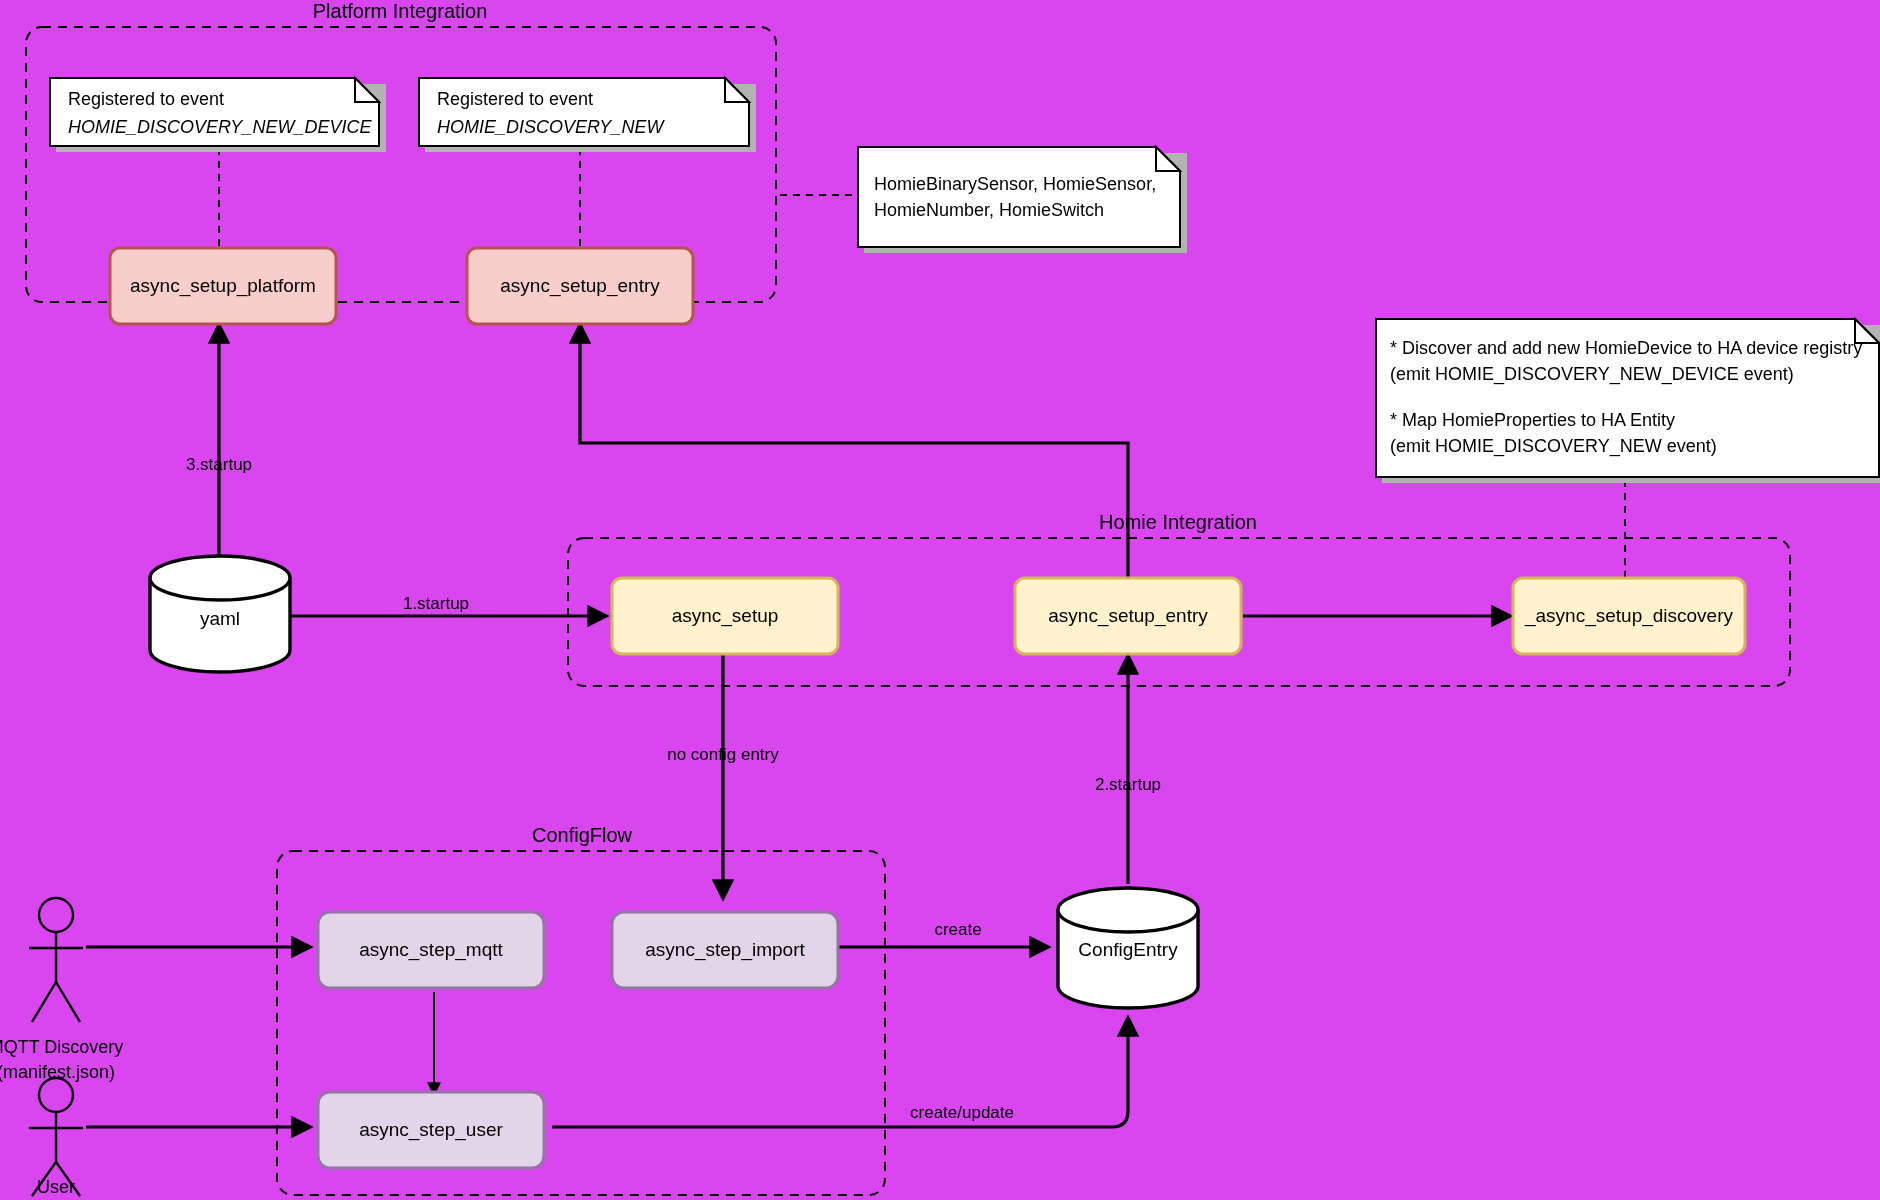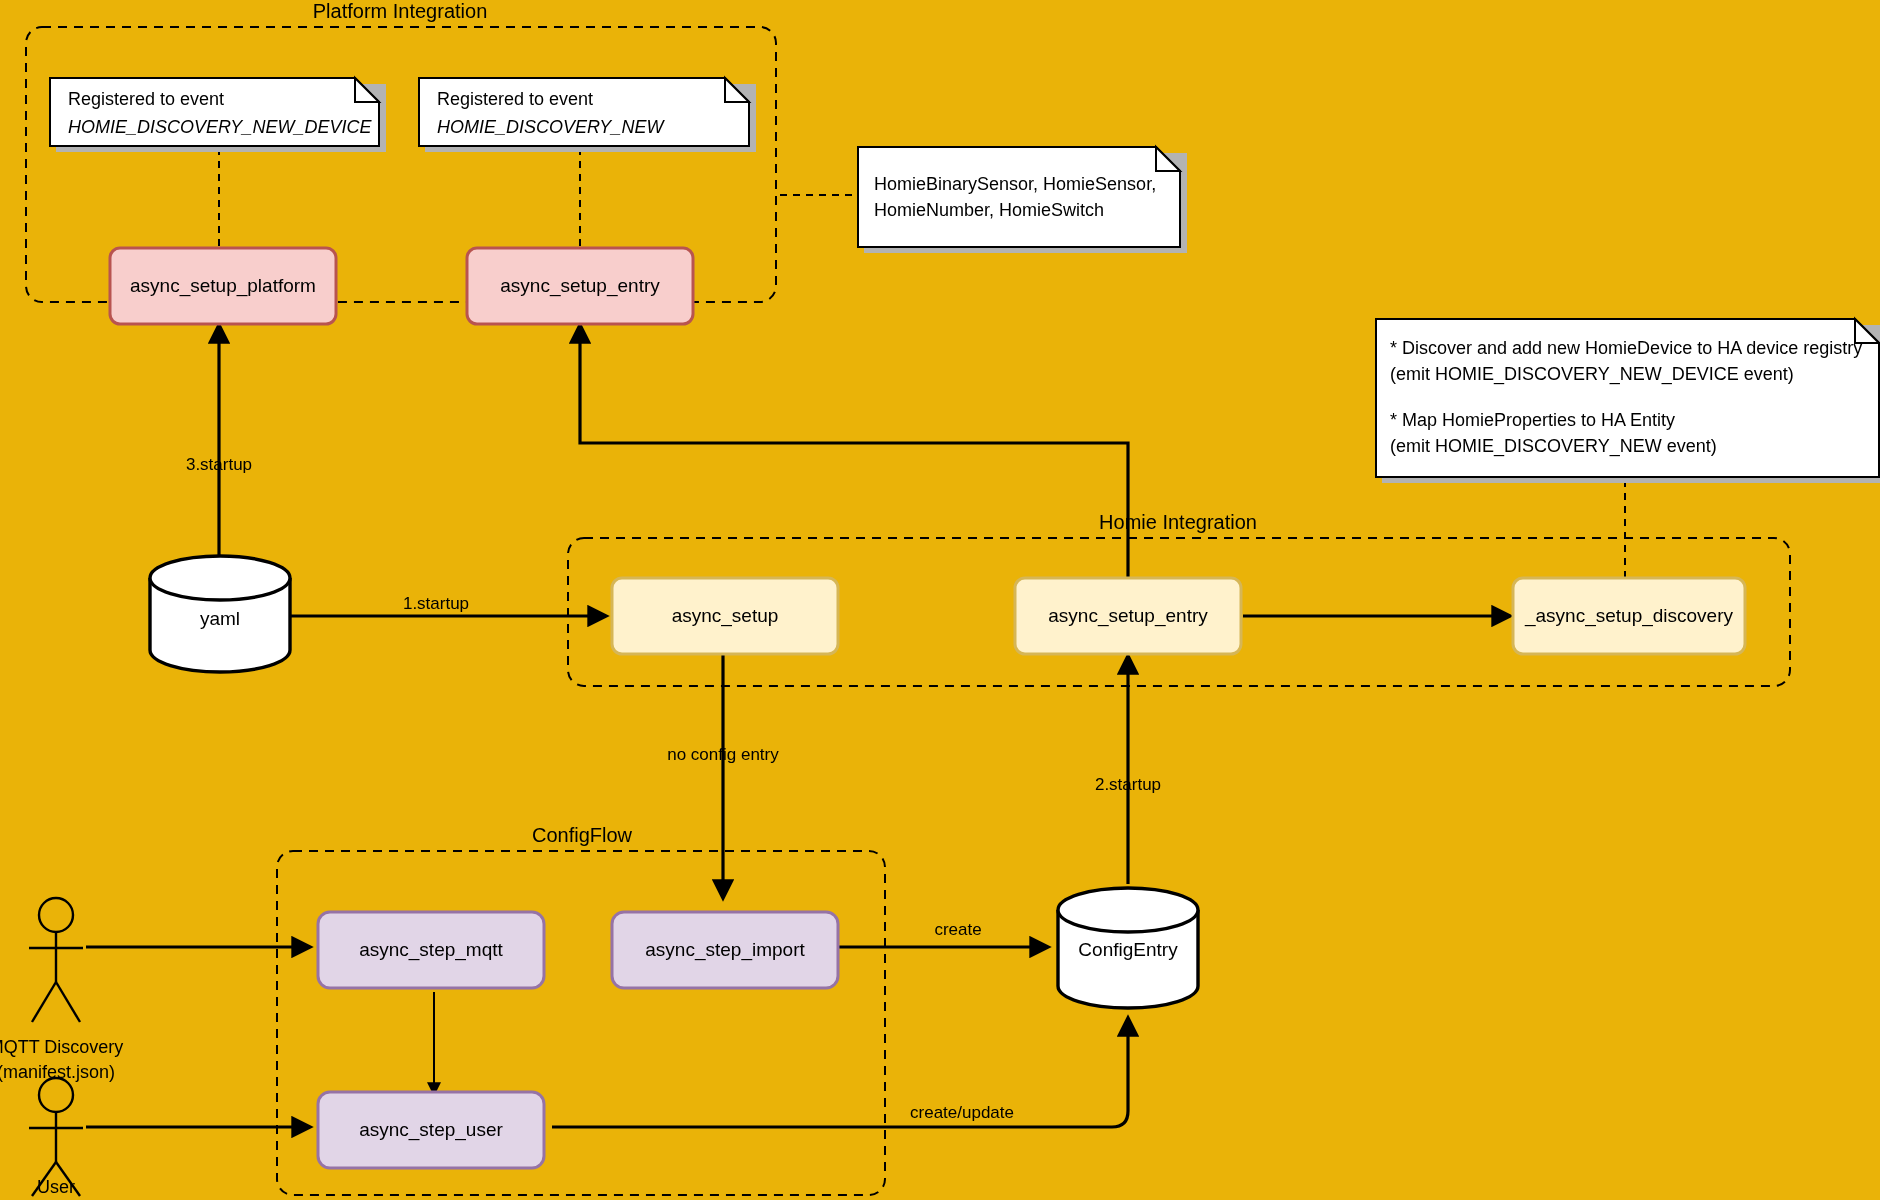--- a/index.html
+++ b/index.html
@@ -7,21 +7,21 @@
     padding: 0;
     background: #ffffff;
   }
   body {
     font-family: "Liberation Sans", sans-serif;
   }
   #stage {
     position: relative;
     width: 1880px;
     height: 1200px;
-    background: #eab308;
+    background: #d946ef;
     overflow: hidden;
   }
   svg.layer {
     position: absolute;
     left: 0;
     top: 0;
     width: 1880px;
     height: 1200px;
     pointer-events: none;
   }

